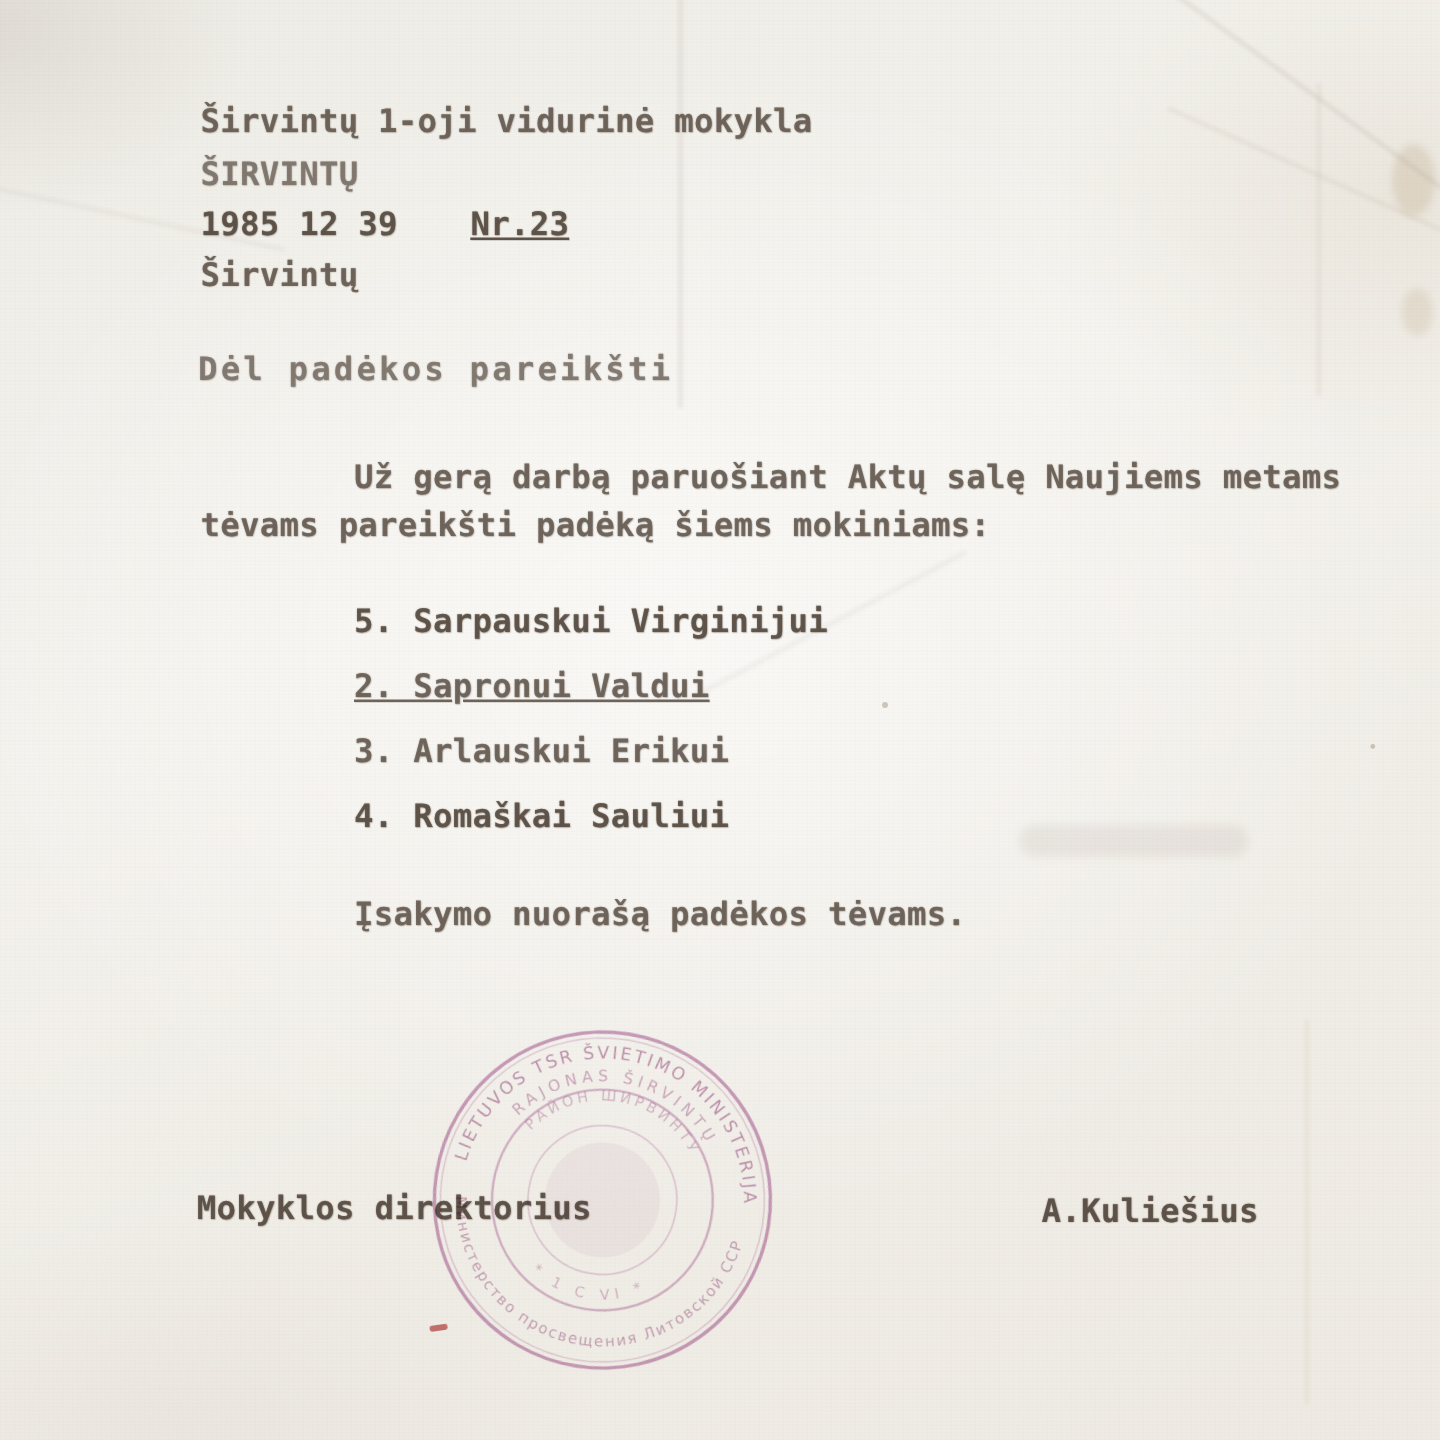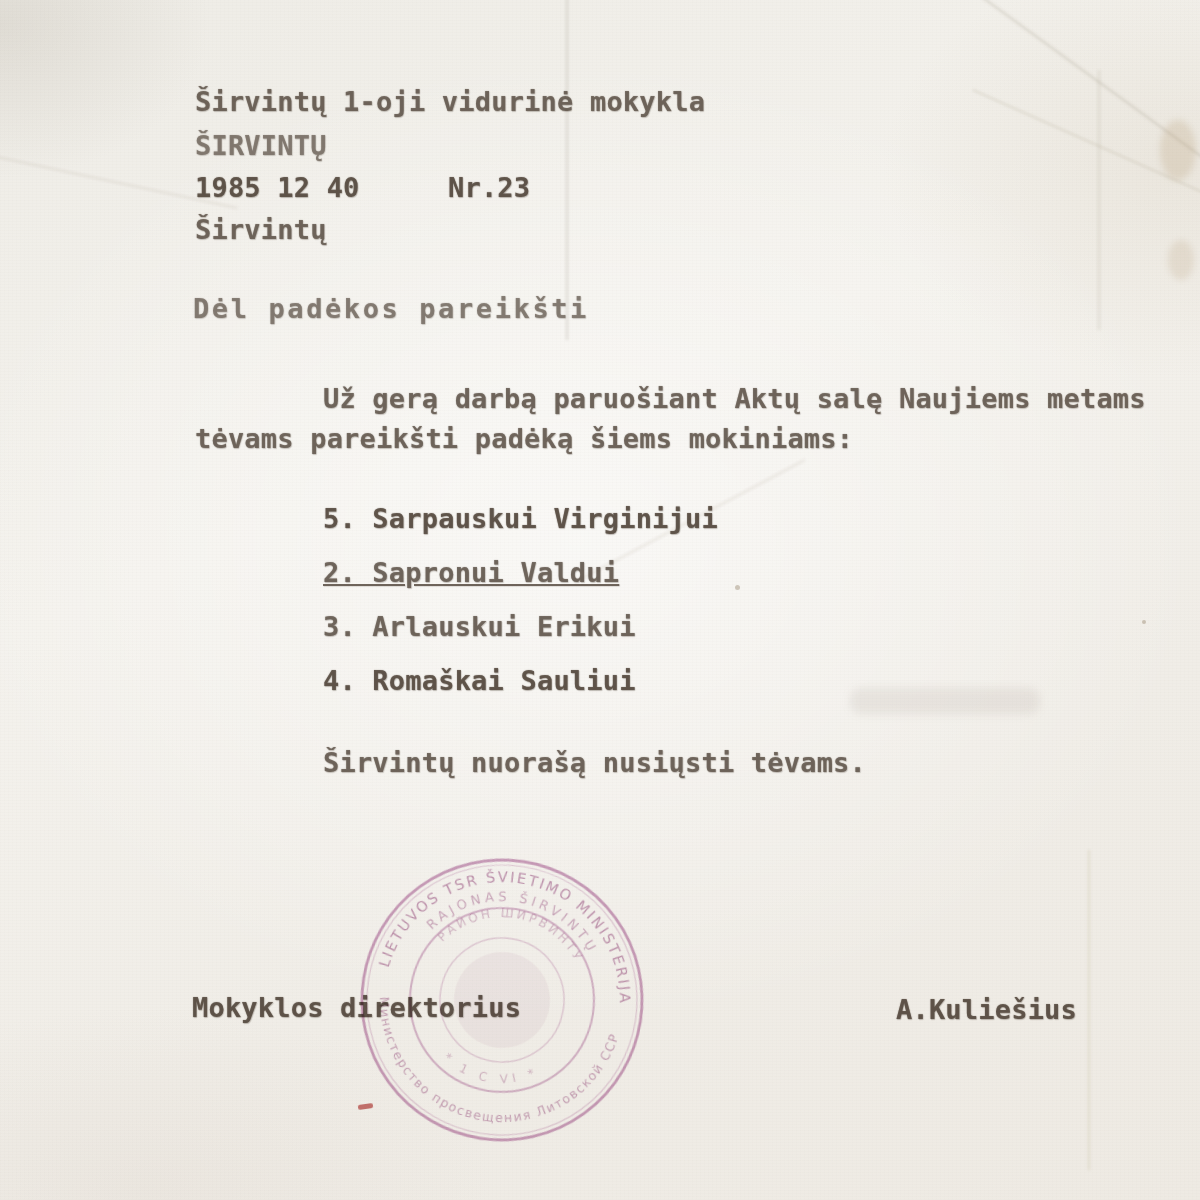--- a/index.html
+++ b/index.html
@@ -27,21 +27,20 @@
     pointer-events: none;
   }
   .tw {
     position: absolute;
     font-size: 27px;
     font-weight: 700;
     color: rgba(76, 64, 53, 0.82);
     text-shadow: 0 0 1.3px rgba(76,64,53,0.55), 0.6px 0.6px 1px rgba(76,64,53,0.28);
     white-space: pre;
     letter-spacing: 0.2px;
-    margin-left: 28px;
   }
   .o-faint  { opacity: 0.72; }
   .o-mid    { opacity: 0.85; }
   .o-strong { opacity: 0.95; }
   .sp-wide  { letter-spacing: 2.6px; }
 
   .crease {
     position: absolute;
     pointer-events: none;
     filter: blur(1.6px);
@@ -108,35 +107,35 @@
 <div class="crease" style="left:-20px; top:180px; width:260px; height:2px; background:rgba(182,172,158,0.25); transform:rotate(12deg);"></div>
 <div class="crease" style="left:1088px; top:850px; width:2px; height:320px; background:rgba(196,190,150,0.30);"></div>
 <div class="stain" style="left:1160px; top:120px; width:36px; height:60px; background:rgba(176,150,110,0.22);"></div>
 <div class="stain" style="left:1168px; top:240px; width:26px; height:40px; background:rgba(176,150,110,0.18);"></div>
 <div class="ghost-smudge"></div>
 <div class="speck" style="left:735px; top:585px; width:5px; height:5px;"></div>
 <div class="speck" style="left:1142px; top:620px; width:4px; height:4px;"></div>
 
 <div class="tw o-mid" style="left:167px; top:86px;">Širvintų 1-oji vidurinė mokykla</div>
 <div class="tw o-faint" style="left:167px; top:130px;">ŠIRVINTŲ</div>
-<div class="tw o-strong" style="left:167px; top:172px;">1985 12 40</div>
-<div class="tw o-strong" style="left:420px; top:172px;">Nr.23</div>
+<div class="tw o-strong" style="left:167px; top:172px;">1985 12 39</div>
+<div class="tw o-strong" style="left:392px; top:172px;text-decoration:underline;">Nr.23</div>
 <div class="tw o-mid" style="left:167px; top:214px;">Širvintų</div>
 
 <div class="tw o-faint sp-wide" style="left:165px; top:293px;">Dėl padėkos pareikšti</div>
 
 <div class="tw o-mid" style="left:295px; top:383px;">Už gerą darbą paruošiant Aktų salę Naujiems metams</div>
 <div class="tw o-mid" style="left:167px; top:423px;">tėvams pareikšti padėką šiems mokiniams:</div>
 
 <div class="tw o-strong" style="left:295px; top:503px;">5. Sarpauskui Virginijui</div>
 <div class="tw o-mid" style="left:295px; top:557px;text-decoration:underline;">2. Sapronui Valdui</div>
 <div class="tw o-mid" style="left:295px; top:611px;text-align:right;">3. Arlauskui Erikui</div>
 <div class="tw o-strong" style="left:295px; top:665px;">4. Romaškai Sauliui</div>
 
-<div class="tw o-mid" style="left:295px; top:747px;">Širvintų nuorašą nusiųsti tėvams.</div>
+<div class="tw o-mid" style="left:295px; top:747px;">Įsakymo nuorašą padėkos tėvams.</div>
 
 <div class="tw o-strong" style="left:164px; top:992px;">Mokyklos direktorius</div>
 <div class="tw o-strong" style="left:868px; top:994px;">A.Kuliešius</div>
 
 <div class="stamp-wrap">
   <svg width="300" height="300" viewBox="0 0 300 300" xmlns="http://www.w3.org/2000/svg">
     <defs>
       <path id="arcTopOuter" d="M 32,150 A 118,118 0 0 1 268,150"></path>
       <path id="arcBotOuter" d="M 28,150 A 122,122 0 0 0 272,150"></path>
       <path id="arcTopMid" d="M 51,150 A 99,99 0 0 1 249,150"></path>

